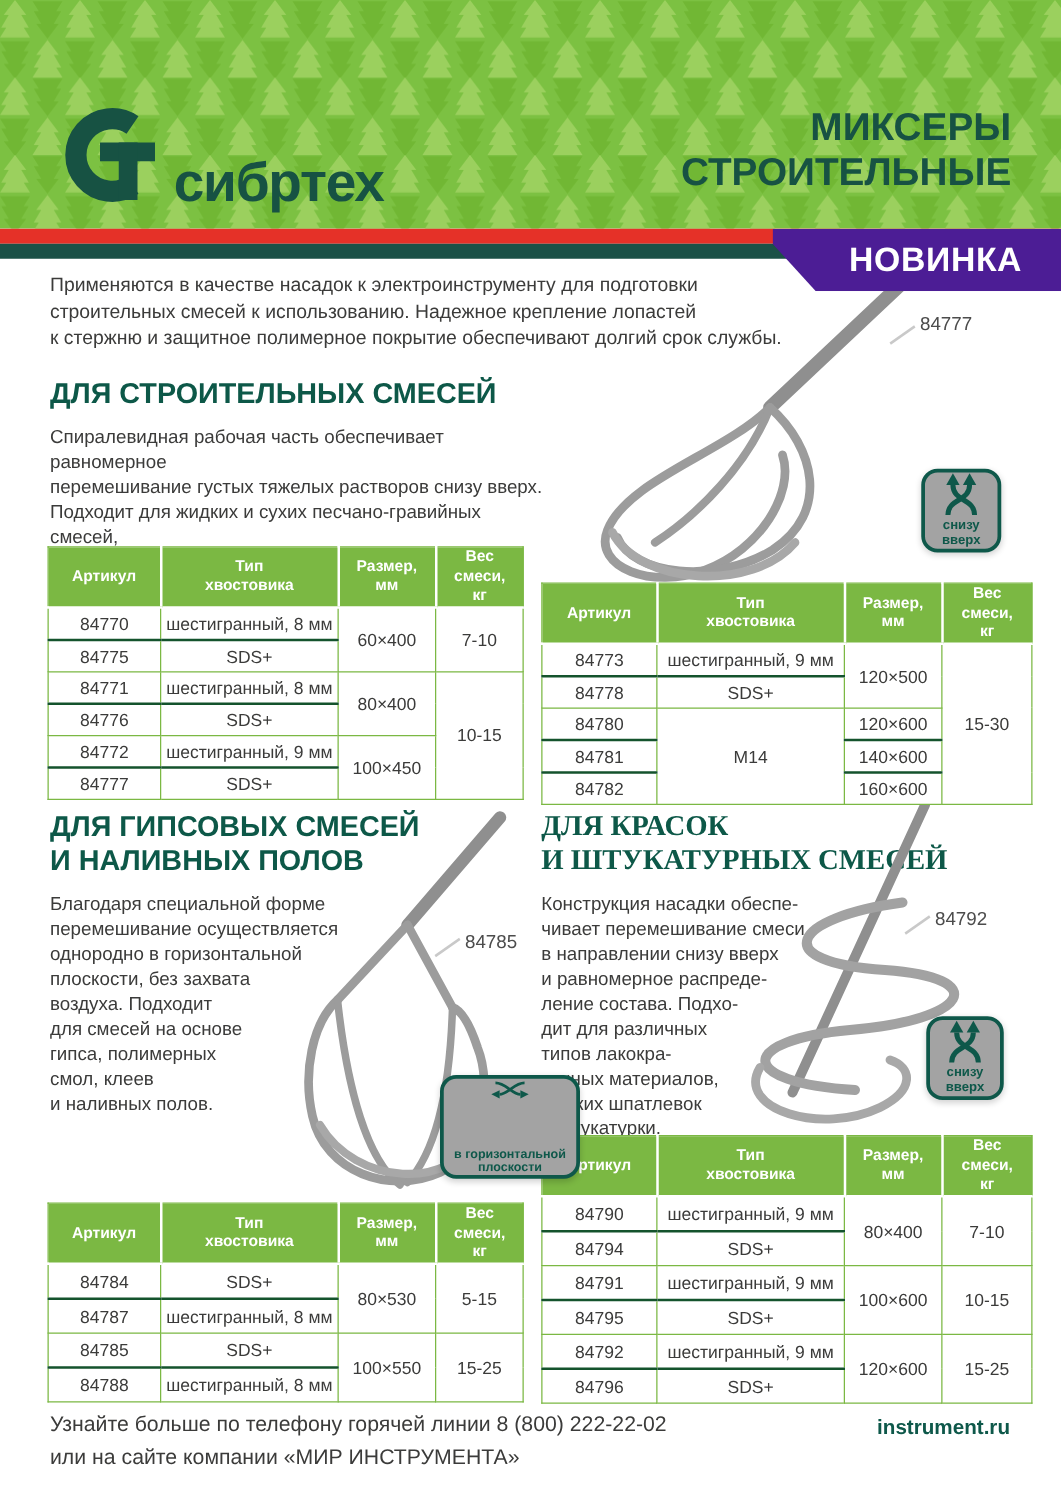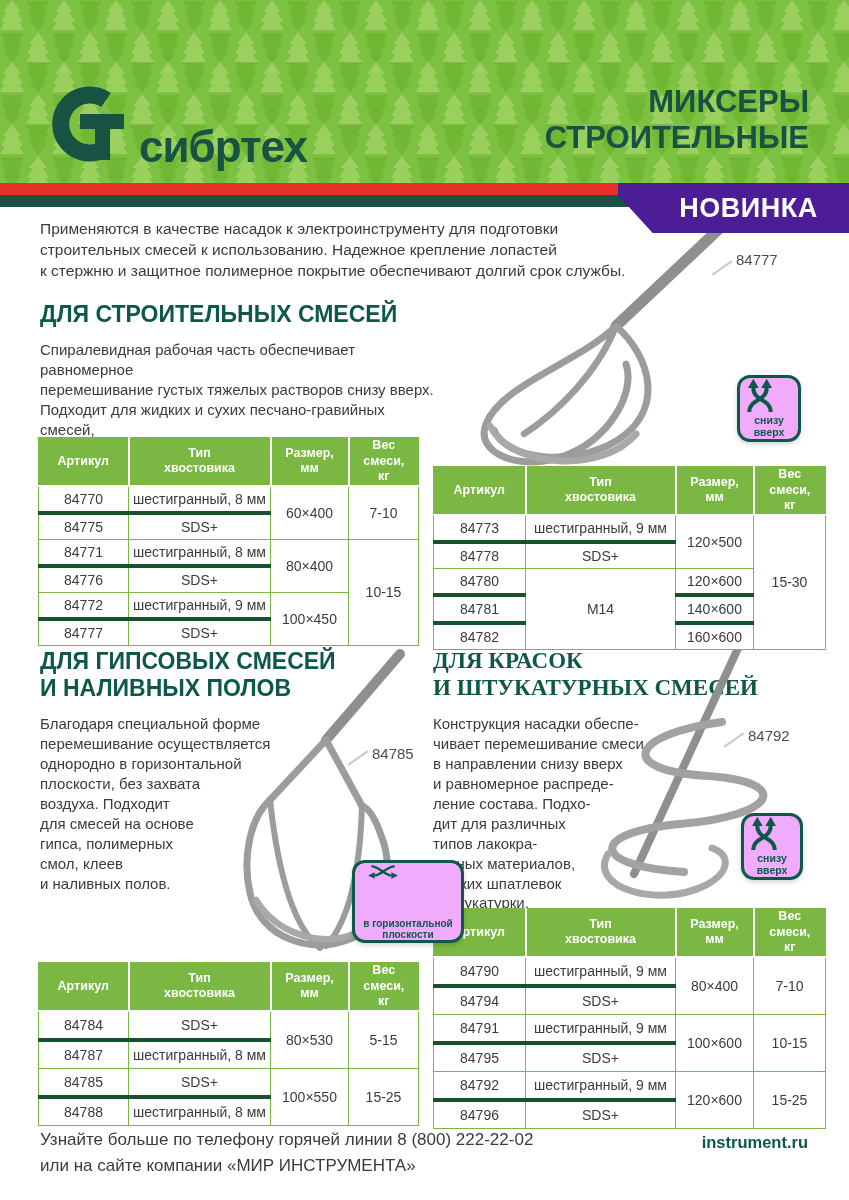--- a/index.html
+++ b/index.html
@@ -31,31 +31,31 @@
 
   
   table.spec{position:absolute;border-collapse:collapse;table-layout:fixed;background:#fff;
              border:1.5px solid #7bb843;z-index:2;}
   table.spec th{background:#7bb843;color:#fff;font-size:12.5px;font-weight:bold;height:46px;
                 white-space:pre-line;line-height:1.25;vertical-align:middle;padding:0 2px;
                 border-left:2.5px solid #fff;border-bottom:2.5px solid #fff;}
   table.spec th:first-child{border-left:none;}
   table.spec td{border:1.5px solid #7bb843;text-align:center;vertical-align:middle;
                 font-size:14px;color:#3b3b3a;padding:0 4px;}
-  table.spec tr:not(.group-start) td{border-top:4px solid #14532d;}
+  table.spec tr:not(.group-start) td{border-top:2px solid #14532d;}
   table.spec.rh24 td{height:24px;}
   table.spec.rh26 td{height:26px;}
   .w380{width:380px;}
   .w392{width:392px;}
   .w380 col.c1{width:90px;}  .w380 col.c2{width:142px;} .w380 col.c3{width:78px;} .w380 col.c4{width:70px;}
   .w392 col.c1{width:92px;}  .w392 col.c2{width:150px;} .w392 col.c3{width:78px;} .w392 col.c4{width:72px;}
 
   
-  .feature-badge{position:absolute;background:#f0abfc;border:3px solid #0e584a;border-radius:13px;
-                 display:flex;flex-direction:column;justify-content:center;
+  .feature-badge{position:absolute;background:#a3a3a3;border:3px solid #0e584a;border-radius:13px;
+                 display:flex;flex-direction:column;align-items:center;justify-content:center;
                  box-shadow:0 2px 5px rgba(0,0,0,.18);z-index:3;box-sizing:border-box;}
   .feature-badge .lbl{font-weight:bold;color:#0e584a;text-align:center;line-height:1.12;
                       white-space:pre-line;margin-top:1px;}
   #badge1{left:737px;top:375px;width:64px;height:67px;}
   #badge3{left:741px;top:813px;width:62px;height:67px;}
   #badge1 .lbl,#badge3 .lbl{font-size:10.5px;}
   #badge2{left:352px;top:860px;width:112px;height:83px;gap:37px;}
   #badge2 .lbl{font-size:10px;}
 
   

